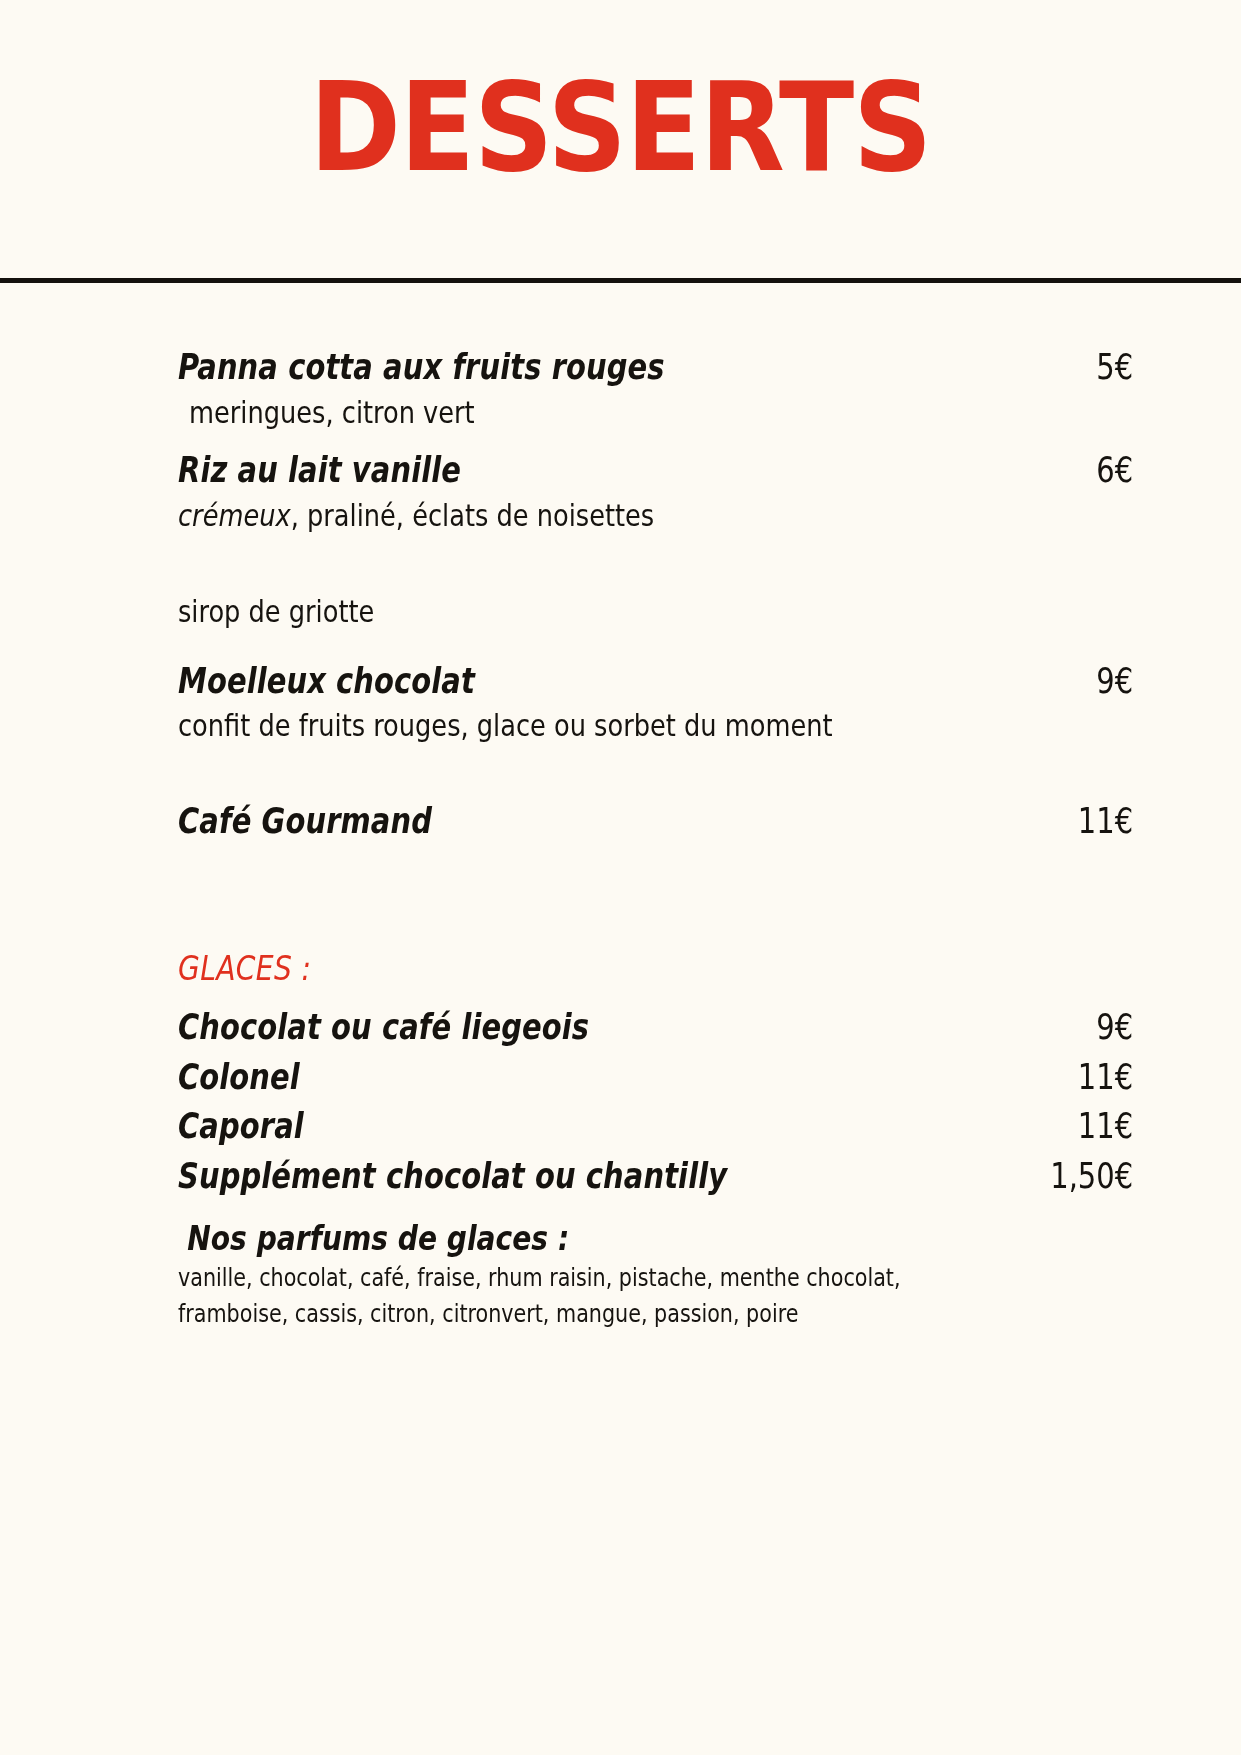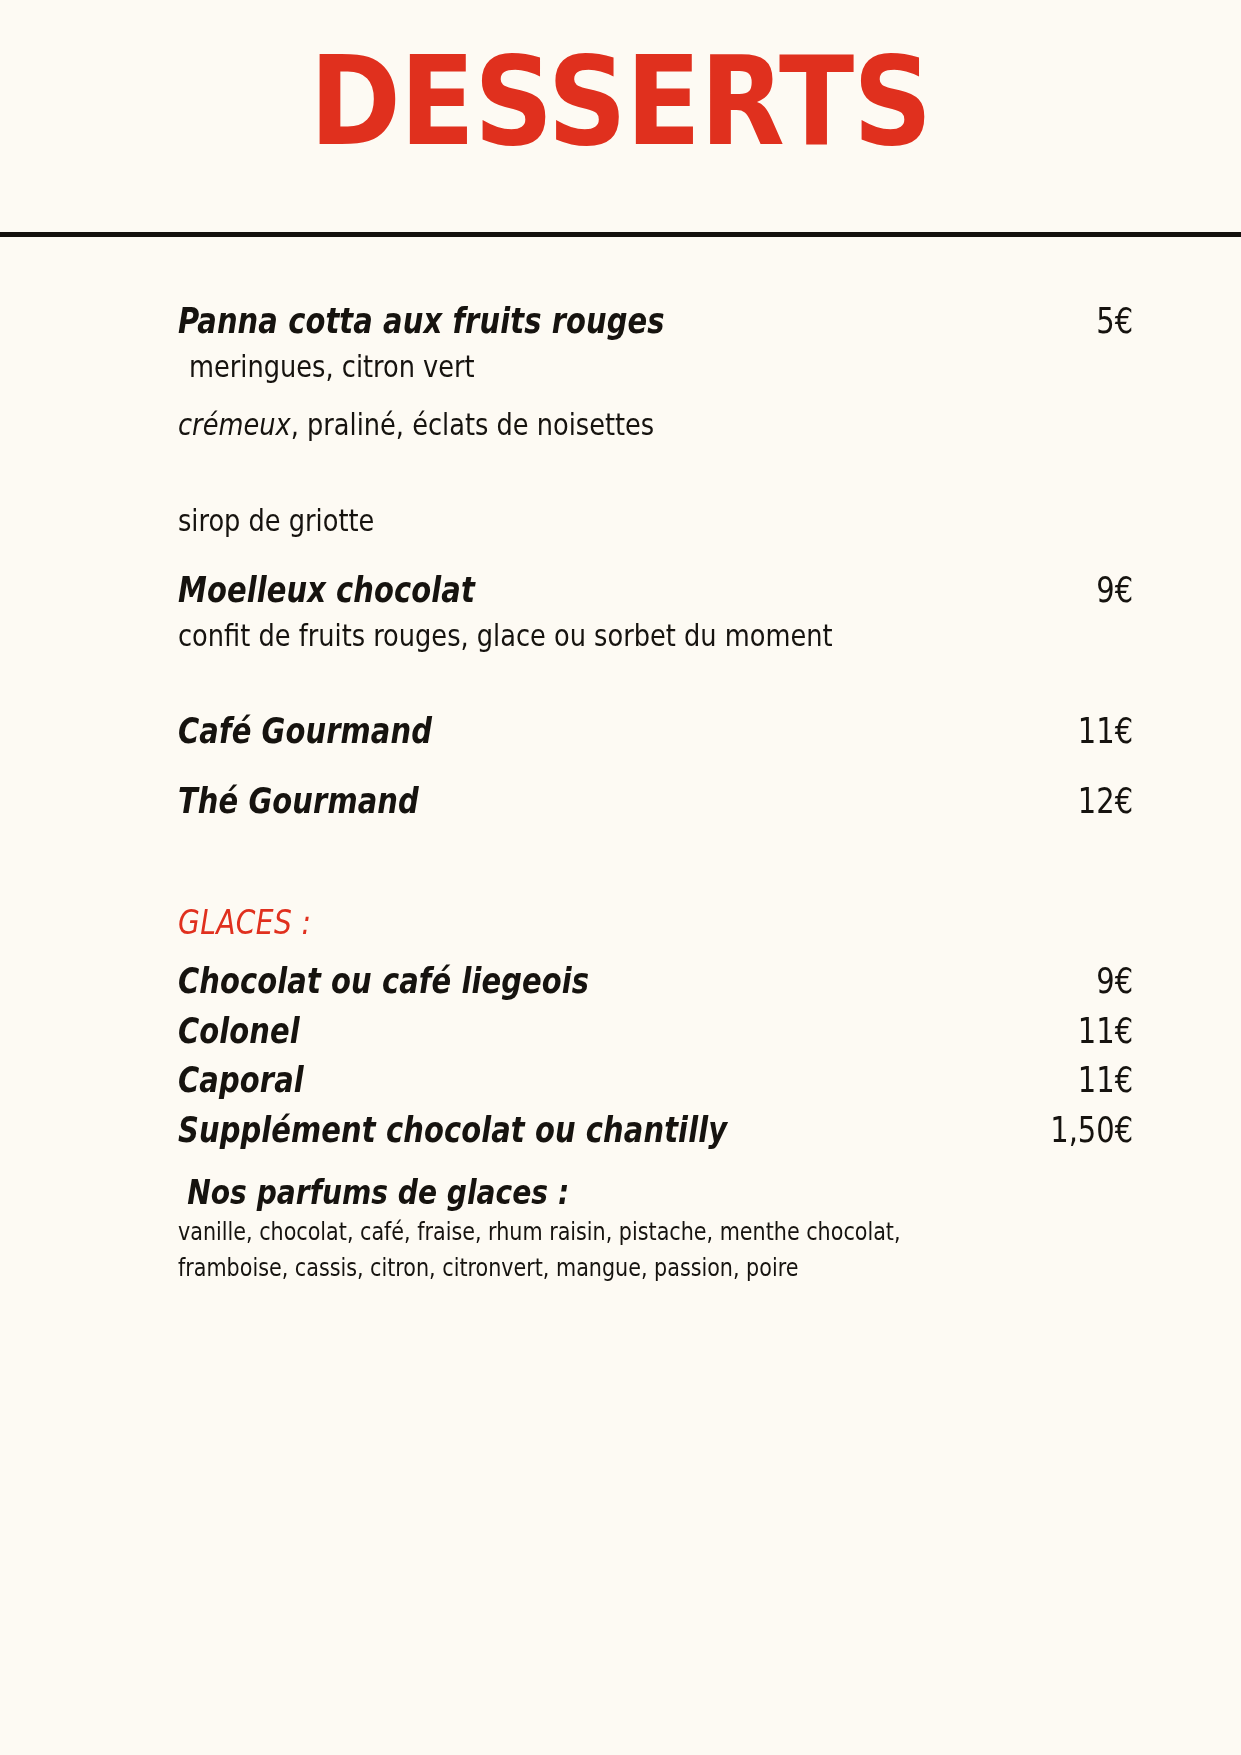--- a/index.html
+++ b/index.html
@@ -11,23 +11,23 @@
     height: 1755px;
     background: #FDFAF3;
     font-family: "DejaVu Sans Condensed", "Liberation Sans Narrow", "Liberation Sans", sans-serif;
     color: #16130F;
     overflow: hidden;
     position: relative;
   }
 
   
   .title-block {
-    height: 232px;
+    height: 278px;
     display: flex;
-    align-items: center;
+    align-items: flex-end;
     justify-content: center;
     box-sizing: border-box;
     padding-bottom: 28px;
   }
   .menu-title {
     font-family: "DejaVu Sans", "Liberation Sans", sans-serif;
     font-size: 104px;
     font-weight: 700;
     letter-spacing: -1px;
     color: #E0301E;
@@ -139,20 +139,24 @@
 <div class="menu-body">
 
   <div class="row">
     <span class="row-name">Panna cotta aux fruits rouges</span>
     <span class="row-price">5€</span>
   </div>
   <div class="desc indent">meringues, citron vert</div>
 
   <div class="spacer-sm"></div>
 
+  <div class="row">
+    <span class="row-name">Riz au lait vanille</span>
+    <span class="row-price">6€</span>
+  </div>
   <div class="desc"><span class="it">crémeux</span><span>, praliné, éclats de noisettes</span></div>
 
   <div class="spacer-md"></div>
 
 
   <div class="spacer-md"></div>
 
   <div class="desc">sirop de griotte</div>
 
   <div class="spacer-md"></div>
@@ -168,24 +172,20 @@
 
   <div class="spacer-md"></div>
 
   <div class="row">
     <span class="row-name">Café Gourmand</span>
     <span class="row-price">11€</span>
   </div>
 
   <div class="spacer-md"></div>
 
-  <div class="row">
-    <span class="row-name">Thé Gourmand</span>
-    <span class="row-price">12€</span>
-  </div>
 
   <div class="gap-section"></div>
 
   <div class="section-head">GLACES :</div>
 
   <div class="spacer-sm"></div>
 
   <div class="row glaces-row">
     <span class="row-name">Chocolat ou café liegeois</span>
     <span class="row-price">9€</span>

